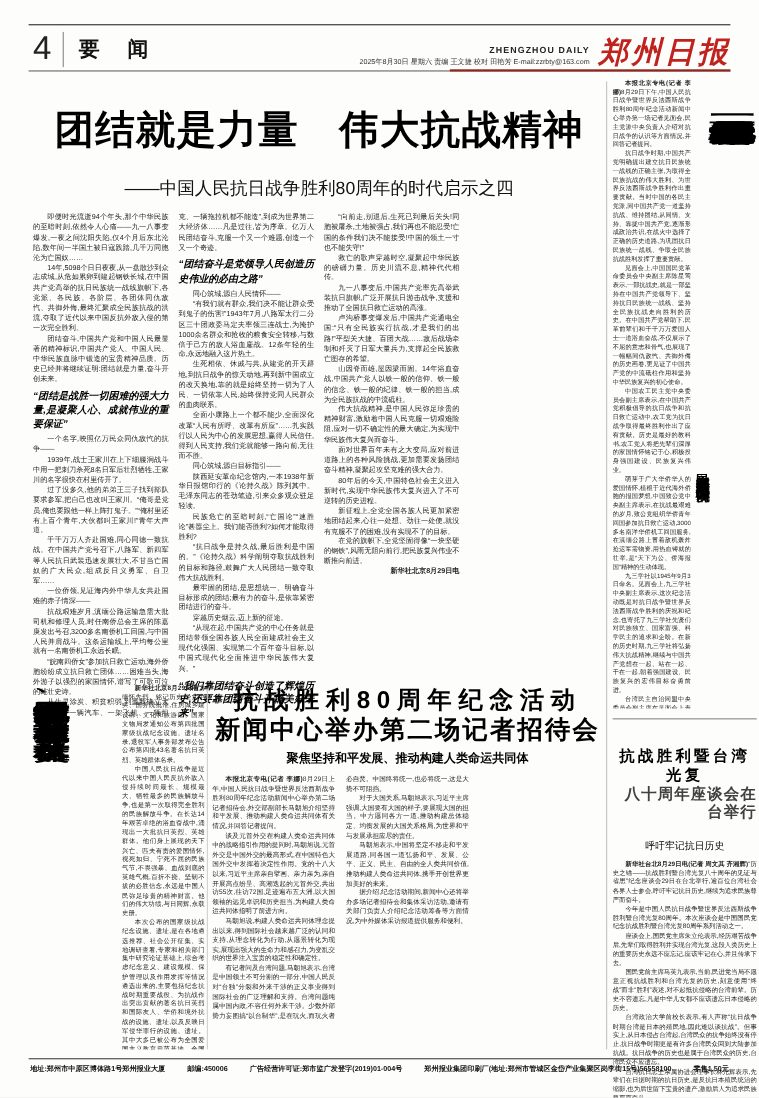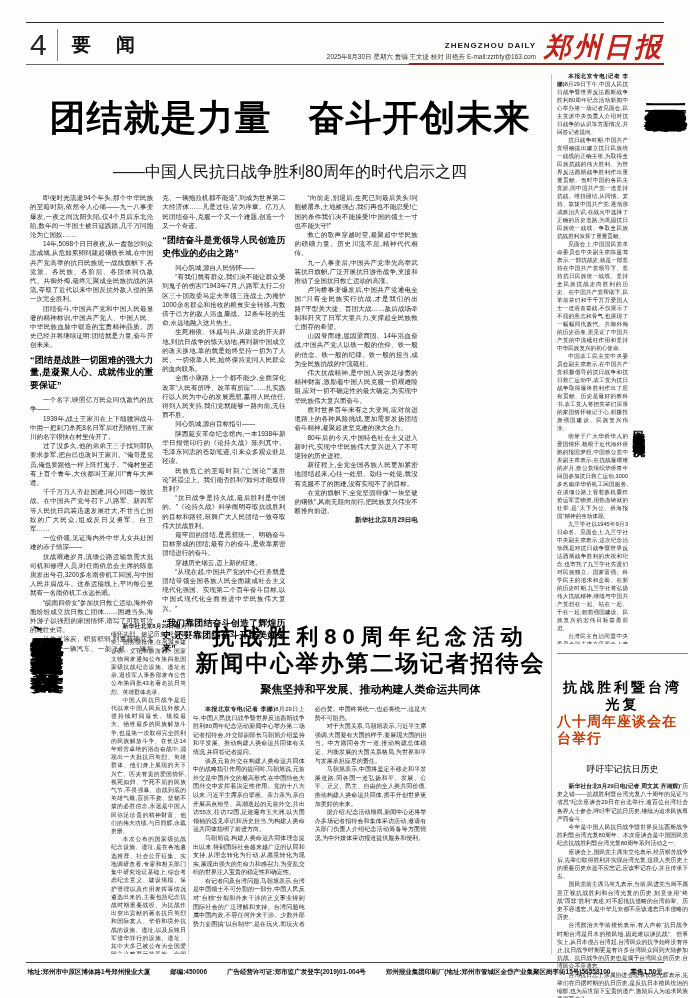--- a/index.html
+++ b/index.html
@@ -27,40 +27,40 @@
   .blk .byl{font-weight:700;}
   .blk.sub{font-weight:700;text-indent:0;margin:4px 0;color:#000;break-inside:avoid;}
   .blk.signoff{text-align:right;text-indent:0;font-weight:700;}
 
   
   .lead-article{left:30px;top:74px;width:520px;}
   .lead-headline{font-size:36px;line-height:40px;font-weight:900;text-align:center;letter-spacing:1px;color:#000;}
   .lead-subtitle{font-size:16px;line-height:20px;text-align:center;margin-top:5px;color:#111;}
   .lead-body{margin-top:11px;height:466px;column-count:4;column-gap:9px;column-fill:auto;overflow:hidden;
              font-size:6.5px;line-height:9.2px;color:#1c1c1c;}
-  .lead-body .blk.sub{font-size:9px;line-height:12.5px;}
+  .lead-body .blk.sub{font-size:9px;line-height:12.5px;font-style:italic;}
 
   
   .vline-sidebar{left:551px;top:74px;height:880px;border-left:1px solid #c2c2c2;}
   .vline-bl{left:188px;top:626px;height:328px;border-left:1px solid #d0d0d0;}
 
   
   .sb-top{left:557px;top:72px;width:131px;height:578px;}
   .sb-top-body{position:absolute;left:0;top:0;width:71px;height:572px;overflow:hidden;
                font-size:5.6px;line-height:8px;color:#222;}
   .v-subtitle{position:absolute;left:74px;top:352px;writing-mode:vertical-rl;font-size:12.5px;font-weight:600;
               line-height:15px;letter-spacing:1px;transform:scaleY(0.72);transform-origin:top left;color:#000;}
   .v-title{position:absolute;left:87px;top:22px;writing-mode:vertical-rl;font-size:42px;line-height:44px;
            font-weight:900;transform:scaleY(0.48);transform-origin:top left;color:#000;}
   .sb-divider{left:557px;top:653px;width:131px;border-top:1px solid #888;}
 
   
   .sb-bottom{left:557px;top:679px;width:131px;height:296px;}
   .tw-h1{font-size:14px;line-height:17px;font-weight:900;text-align:center;letter-spacing:3px;color:#000;}
-  .tw-h2{font-size:14px;line-height:17px;font-weight:900;text-align:left;letter-spacing:1px;color:#c2410c;}
+  .tw-h2{font-size:14px;line-height:17px;font-weight:900;text-align:right;letter-spacing:1px;color:#404040;}
   .tw-sub{font-size:9px;font-weight:400;text-align:center;margin-top:16px;color:#000;}
   .tw-body{margin-top:6px;height:222px;overflow:hidden;font-size:5.8px;line-height:8.2px;color:#222;}
 
   
   .bottom-left{left:28px;top:622px;width:158px;height:334px;}
   .bl-vtitle{position:absolute;left:0;top:2px;writing-mode:vertical-lr;font-size:33px;line-height:39px;
              font-weight:900;transform:scaleY(0.55);transform-origin:top left;color:#000;}
   .bl-body{position:absolute;left:83px;top:0;width:75px;height:332px;overflow:hidden;
            font-size:5.8px;line-height:8.2px;color:#222;}
 
@@ -94,21 +94,21 @@
         <div class="paper-en">ZHENGZHOU DAILY</div>
         <div class="dateline">2025年8月30日 星期六  责编 王文捷  校对 田艳芳  E-mail:zzrbty@163.com</div>
       </div>
       <div class="paper-logo">郑州日报</div>
     </div>
   </header>
   <div class="abs mast-rule"></div>
   <div class="abs mast-rule-red"></div>
 
   <section class="abs lead-article">
-    <h1 class="lead-headline">团结就是力量　奋斗开创未来</h1>
+    <h1 class="lead-headline">团结就是力量　伟大抗战精神</h1>
     <div class="lead-subtitle">——中国人民抗日战争胜利80周年的时代启示之四</div>
     <div class="lead-body">
 
         <p class="blk p"><b class="byl"></b><span>即便时光流逝94个年头,那个中华民族的至暗时刻,依然令人心痛——九一八事变爆发,一夜之间沈阳失陷,仅4个月后东北沦陷,数年间一半国土被日寇践踏,几千万同胞沦为亡国奴……</span></p>
 
         <p class="blk p"><b class="byl"></b><span>14年,5098个日日夜夜,从一盘散沙到众志成城,从危如累卵到建起钢铁长城,在中国共产党高举的抗日民族统一战线旗帜下,各党派、各民族、各阶层、各团体同仇敌忾、共御外侮,最终汇聚成全民族抗战的洪流,夺取了近代以来中国反抗外敌入侵的第一次完全胜利。</span></p>
 
         <p class="blk p"><b class="byl"></b><span>团结奋斗,中国共产党和中国人民最显著的精神标识,中国共产党人、中国人民、中华民族血脉中锻造的宝贵精神品质。历史已经并将继续证明:团结就是力量,奋斗开创未来。</span></p>
 
         <p class="blk sub"><b class="byl"></b><span>“团结是战胜一切困难的强大力量,是凝聚人心、成就伟业的重要保证”</span></p>

